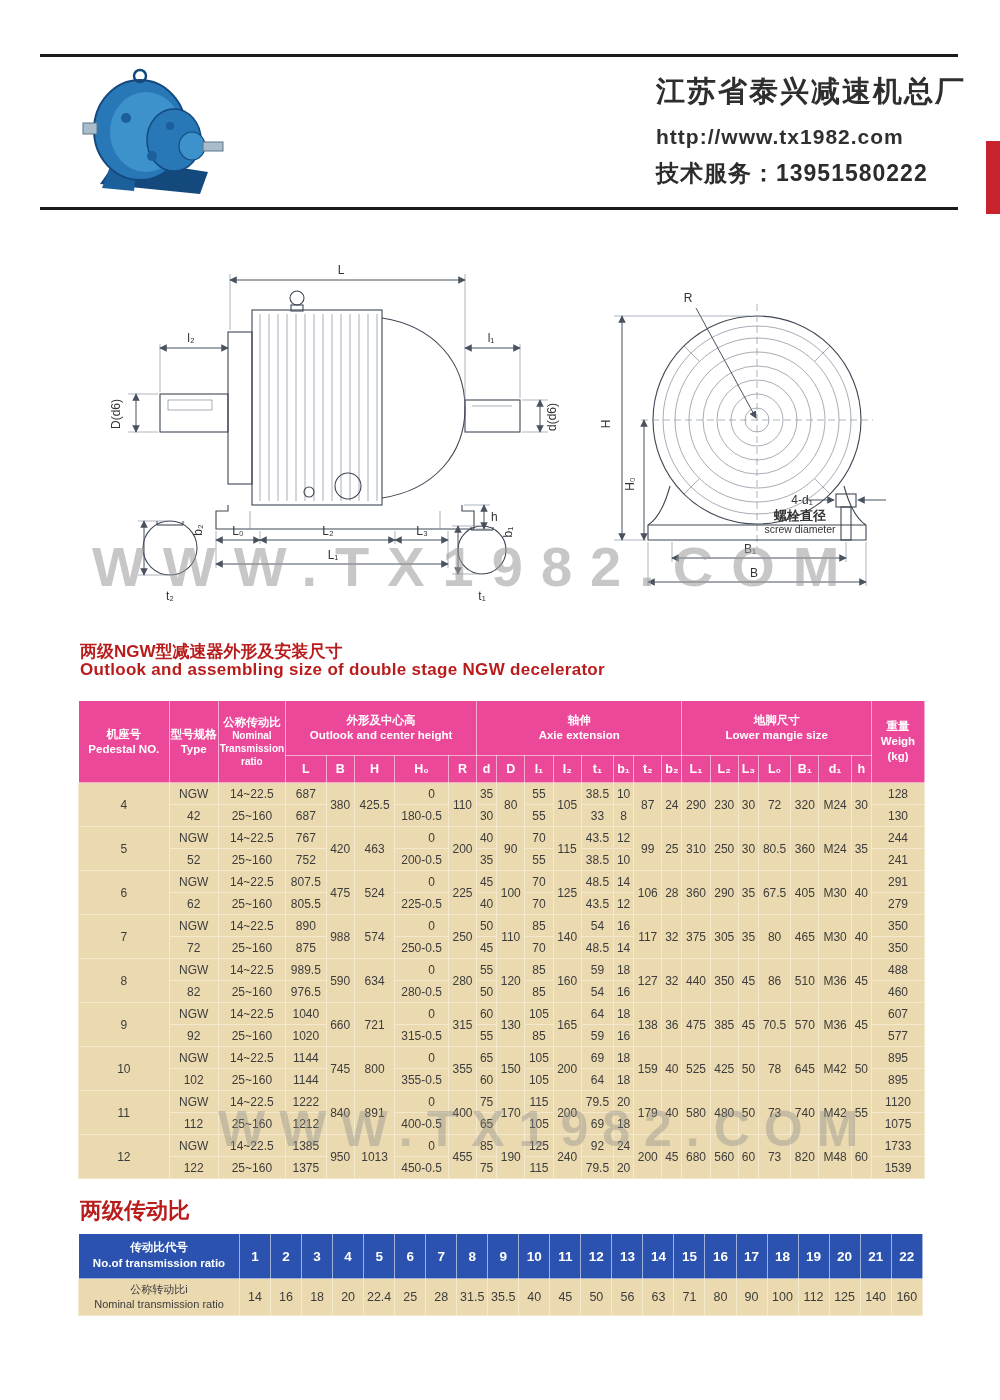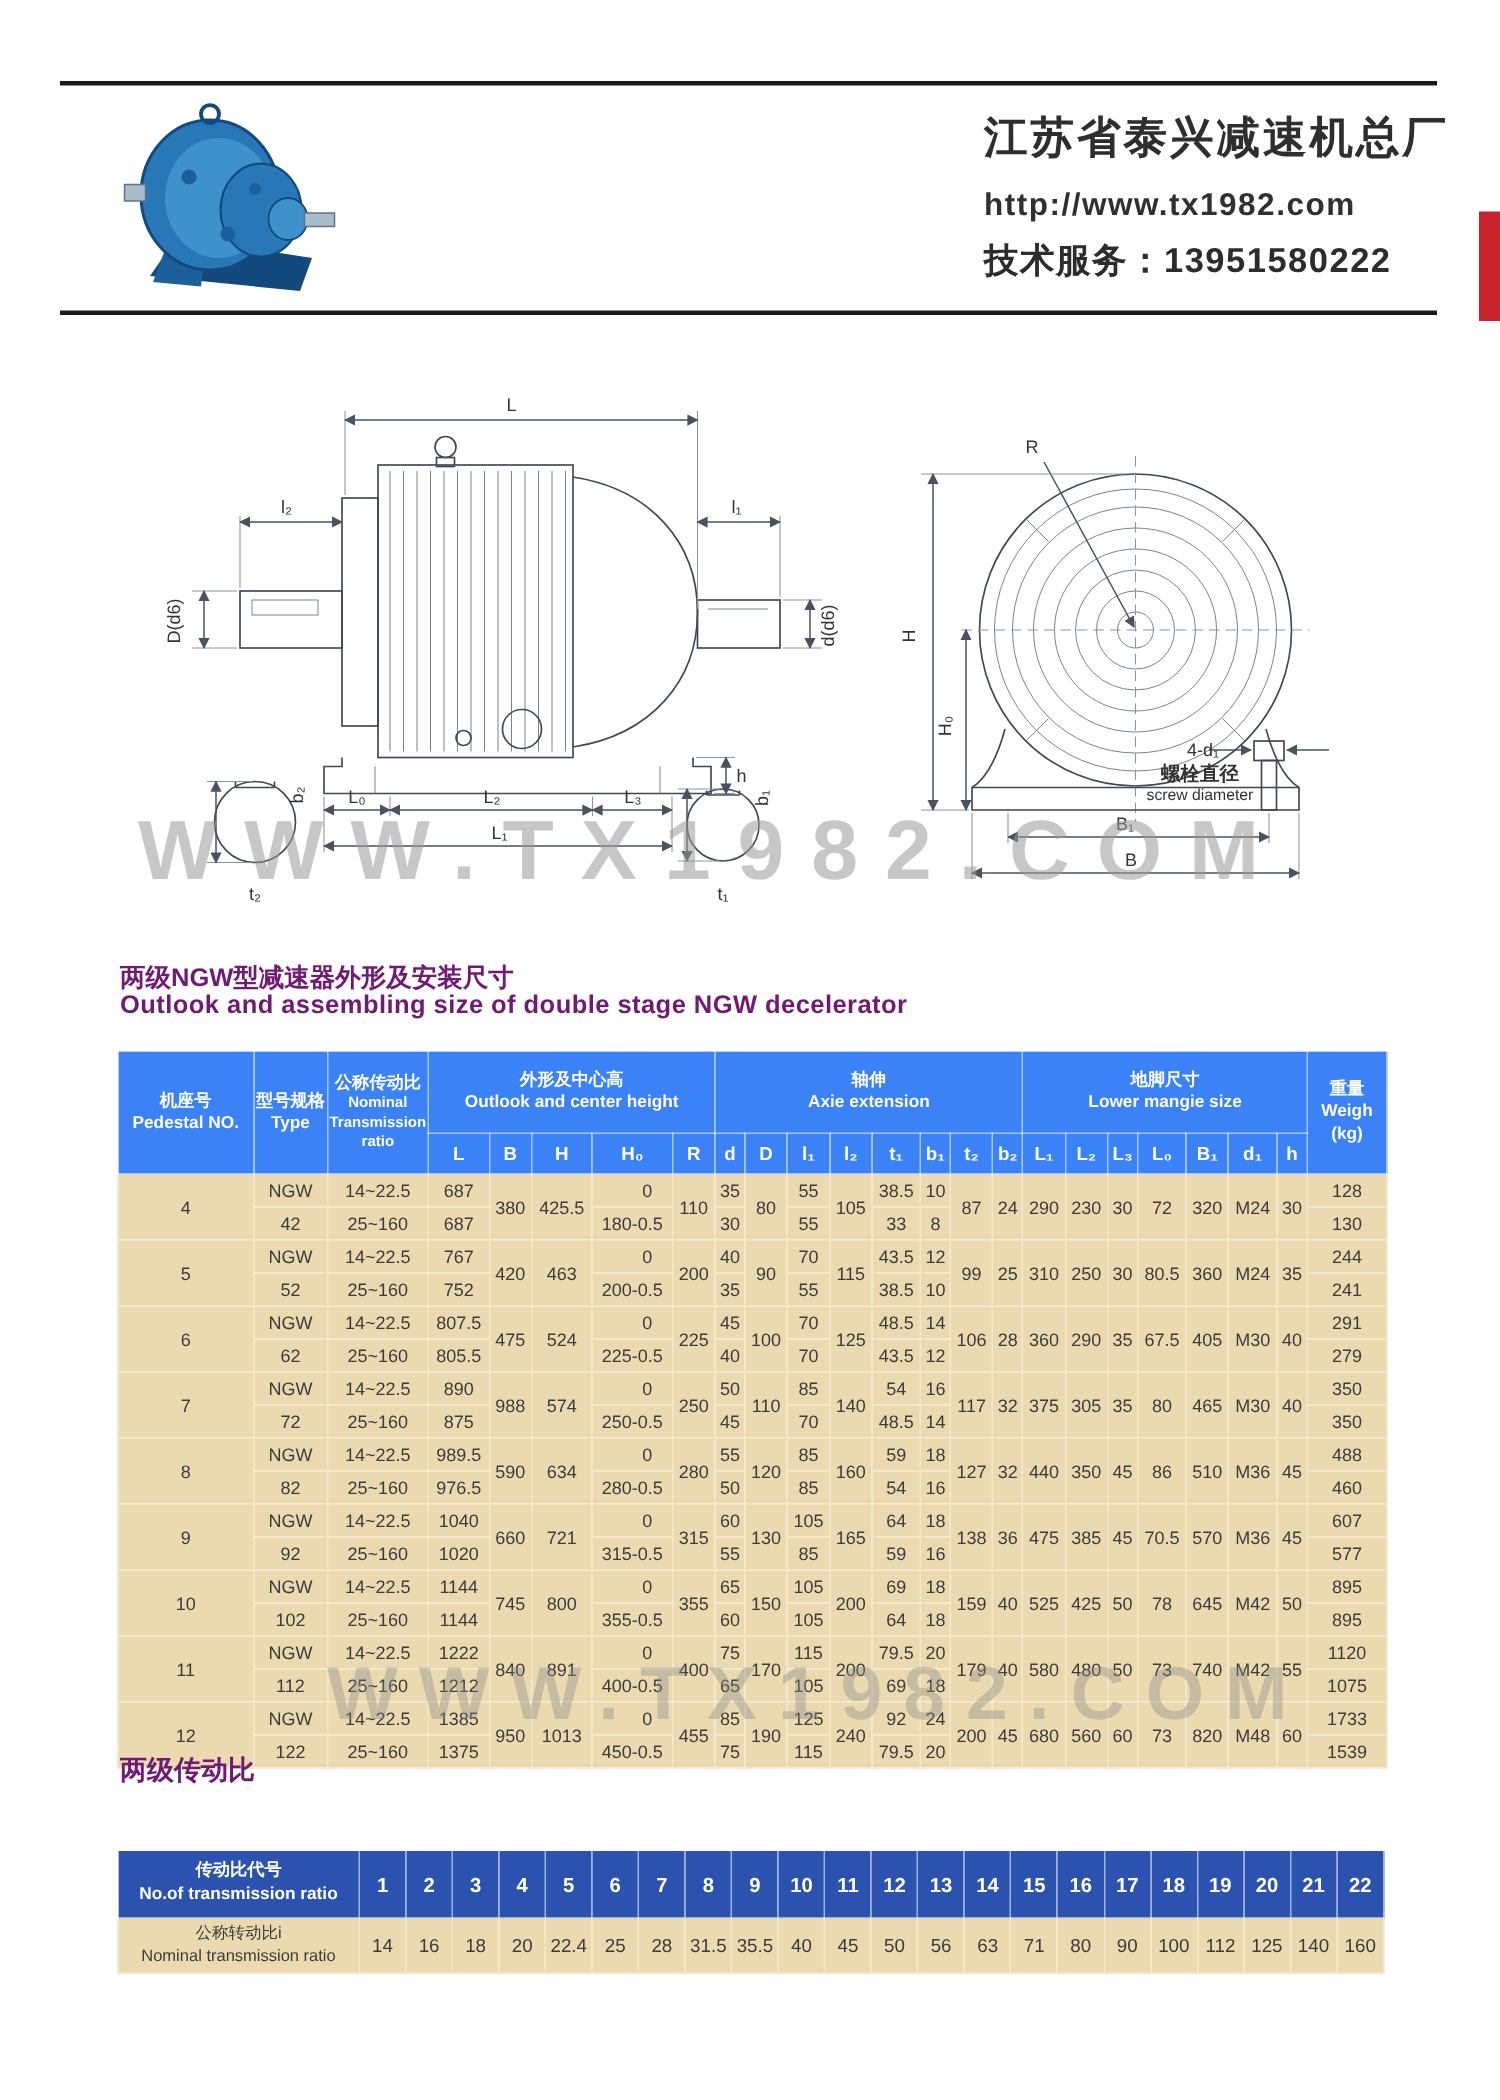--- a/index.html
+++ b/index.html
@@ -22,29 +22,29 @@
   .ext{stroke:#8b94a1;stroke-width:.7;fill:none;}
   .out{stroke:#3f4654;stroke-width:1.1;fill:none;}
   .thin{stroke:#6b7585;stroke-width:.6;fill:none;}
   .cl{stroke:#8b94a1;stroke-width:.7;stroke-dasharray:7 4;fill:none;}
   .big{font-size:14px;}
   
   .wm{position:absolute;font-weight:bold;white-space:nowrap;z-index:5;pointer-events:none;}
   #wm1{left:92px;top:534px;font-size:56px;letter-spacing:18px;color:#9a9a9a;opacity:.55;}
   #wm2{left:218px;top:1100px;font-size:50px;letter-spacing:14px;color:#8a8a8a;opacity:.38;}
   
-  .sec{position:absolute;left:80px;font-weight:bold;color:#701a75;}
+  .sec{position:absolute;left:80px;font-weight:bold;color:#b91c1c;}
   #t1zh{top:640px;font-size:17px;}
   #t1en{top:660px;font-size:17px;letter-spacing:.3px;}
-  #t2zh{top:1168px;font-size:18px;}
+  #t2zh{top:1196px;font-size:22px;}
   #t2en{top:1215px;font-size:17px;margin-top:41px;}
   
   #main-table{position:absolute;left:78px;top:700px;width:847px;}
   #main-table table{width:100%;border-collapse:collapse;}
-  #main-table th{background:#3b82f6;color:#fff;font-weight:bold;border:1px solid rgba(255,255,255,.55);
+  #main-table th{background:#ec4899;color:#fff;font-weight:bold;border:1px solid rgba(255,255,255,.55);
                  padding:1px 1px;font-size:11px;line-height:1.3;text-align:center;vertical-align:middle;}
   #main-table tr.h1 th{height:52px;font-size:11.5px;}
   #main-table tr.h2 th{height:24px;font-size:12.5px;}
   #main-table th span{display:block;}
   #main-table td{background:#ebdab0;color:#3c3c3c;text-align:center;vertical-align:middle;
                  border:1px solid #f3e9cf;height:21px;font-size:12px;padding:0 1px;white-space:nowrap;}
   #main-table tr.block-a td{border-top:1px solid #fcf8ee;}
   #main-table td.c-H0_a{text-align:right;padding-right:13px;}
   
   #ratio-table{position:absolute;left:78px;top:1233px;width:845px;}

